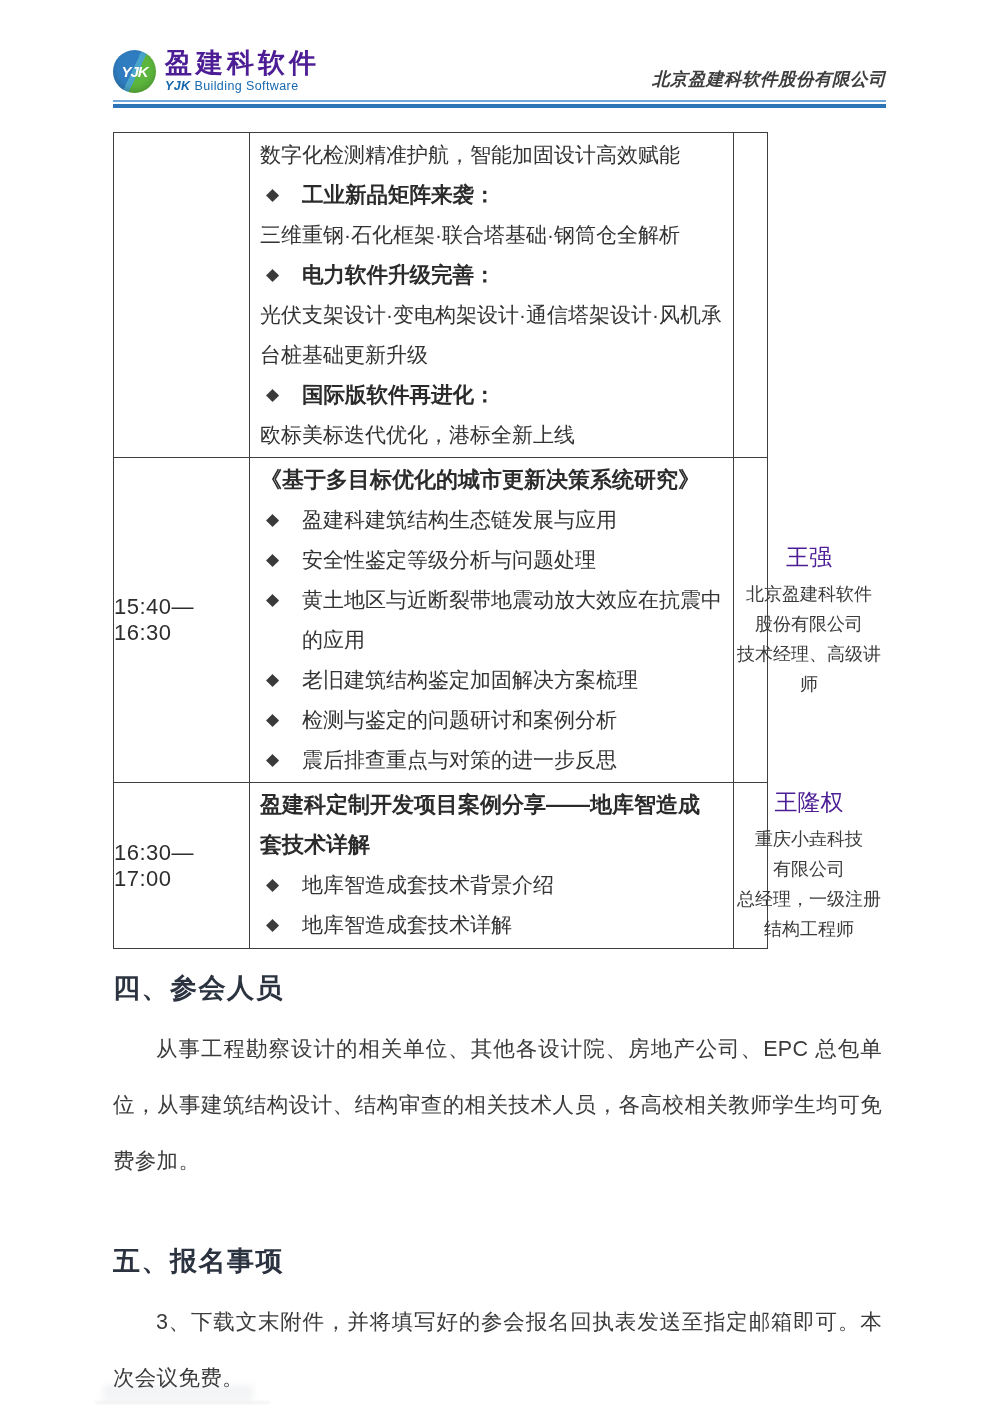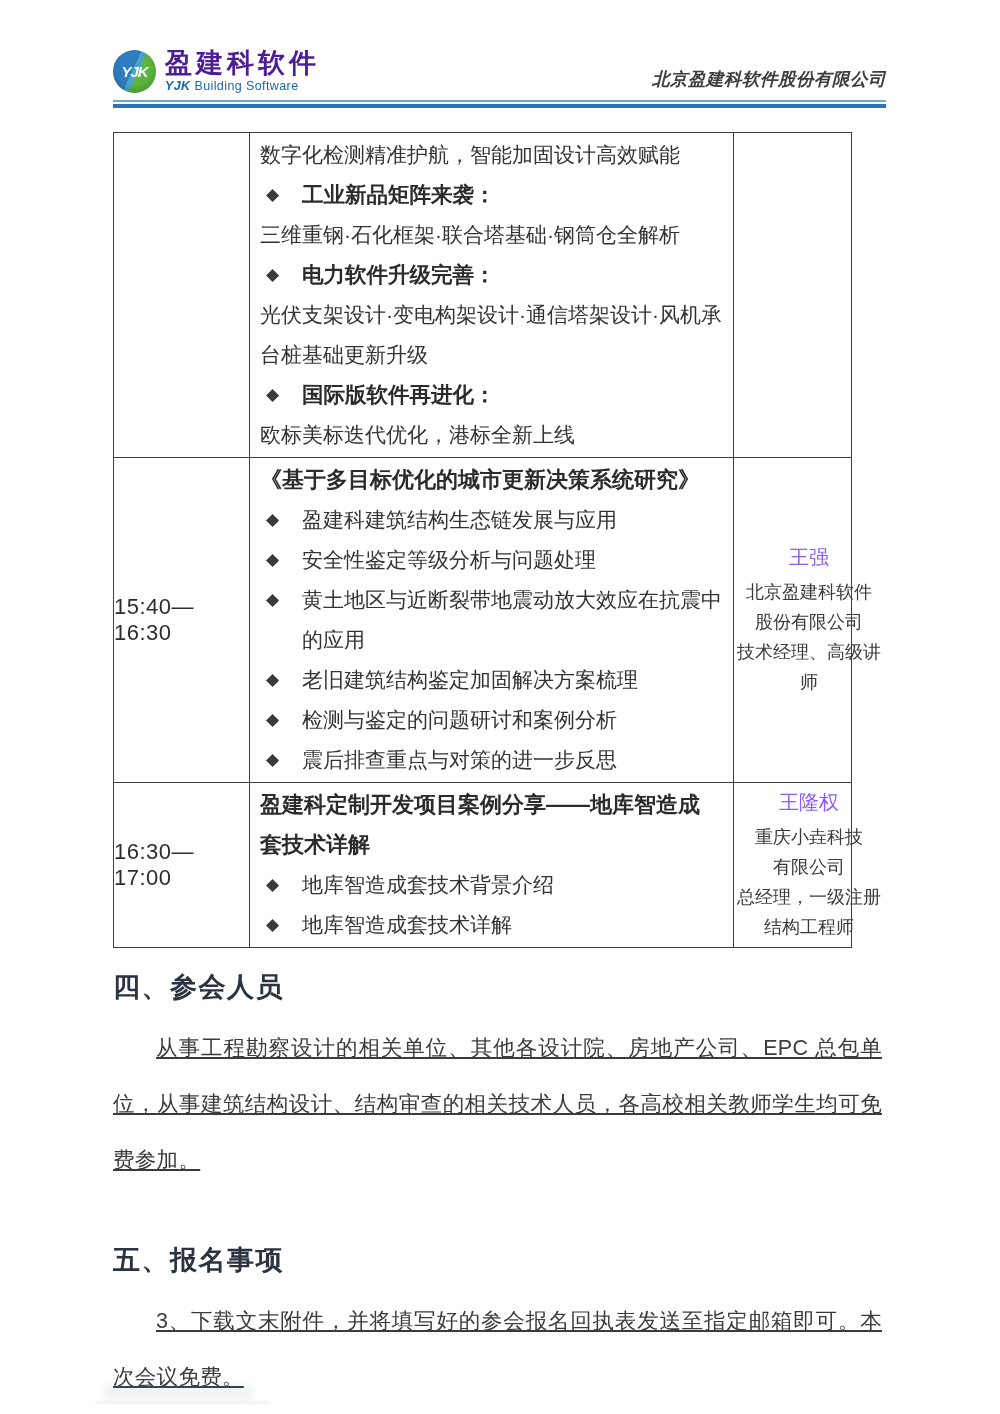--- a/index.html
+++ b/index.html
@@ -35,21 +35,21 @@
   }
   .header-rule{margin-top:7px;}
   .header-rule .thin{height:2px;background:#6fa8d8;}
   .header-rule .thick{height:4px;background:#2d74b6;margin-top:1.5px;}
 
   
   .content{position:absolute;left:113px;top:132px;width:773px;}
 
   
   .agenda-table{
-    width:739px;box-sizing:border-box;border:1.6px solid #3f3f3f;
+    width:655px;box-sizing:border-box;border:1.6px solid #3f3f3f;
   }
   .agenda-row{display:grid;grid-template-columns:135px 485px 150px;}
   .agenda-row + .agenda-row{border-top:1.6px solid #3f3f3f;}
   .cell{box-sizing:border-box;}
   .cell-time{
     display:flex;align-items:center;justify-content:center;
     font-size:22px;color:#2d2d2d;letter-spacing:.5px;
   }
   .cell-content{
     border-left:1.6px solid #3f3f3f;border-right:1.6px solid #3f3f3f;
@@ -59,31 +59,31 @@
   .line.title_center{font-weight:bold;text-align:left;font-size:22px;color:#2b2b2b;}
   .line.title_left{font-weight:bold;font-size:22px;color:#2b2b2b;max-width:440px;}
   .line.bullet,.line.bullet_bold{display:flex;}
   .diamond{flex:none;width:36px;padding-left:6px;font-size:17px;color:#3a3a3a;}
   .btext{flex:1;}
   .btext.bold{font-weight:bold;color:#2b2b2b;font-size:21.5px;}
   .cell-speaker{
     display:flex;flex-direction:column;align-items:center;justify-content:center;
     text-align:center;padding:4px 2px;
   }
-  .sp-name{font-size:20px;color:#8b5cf6;margin-bottom:6px;}
+  .sp-name{font-size:23px;color:#4c1d95;margin-bottom:6px;}
   .sp-org{font-size:18px;line-height:30px;color:#3a3a3a;}
 
   
   .section-heading{
     font-size:27px;font-weight:bold;color:#2b3340;letter-spacing:1.5px;
     margin:22px 0 0 0;line-height:34px;
   }
   .body-para{
     font-size:21.5px;line-height:56px;color:#3b3b3b;
-    text-indent:2em;text-align:justify;margin:16px 4px 0 0;letter-spacing:.3px;text-decoration:underline;
+    text-indent:2em;text-align:justify;margin:16px 4px 0 0;letter-spacing:.3px;
   }
   .section-heading.second{margin-top:55px;}
 
   
   .bleed-ghost{
     position:absolute;left:103px;top:1385px;width:150px;height:16px;
     background:#8b949e;opacity:.10;filter:blur(3px);border-radius:3px;
   }
   .bleed-ghost2{
     position:absolute;left:95px;top:1401px;width:175px;height:3px;

